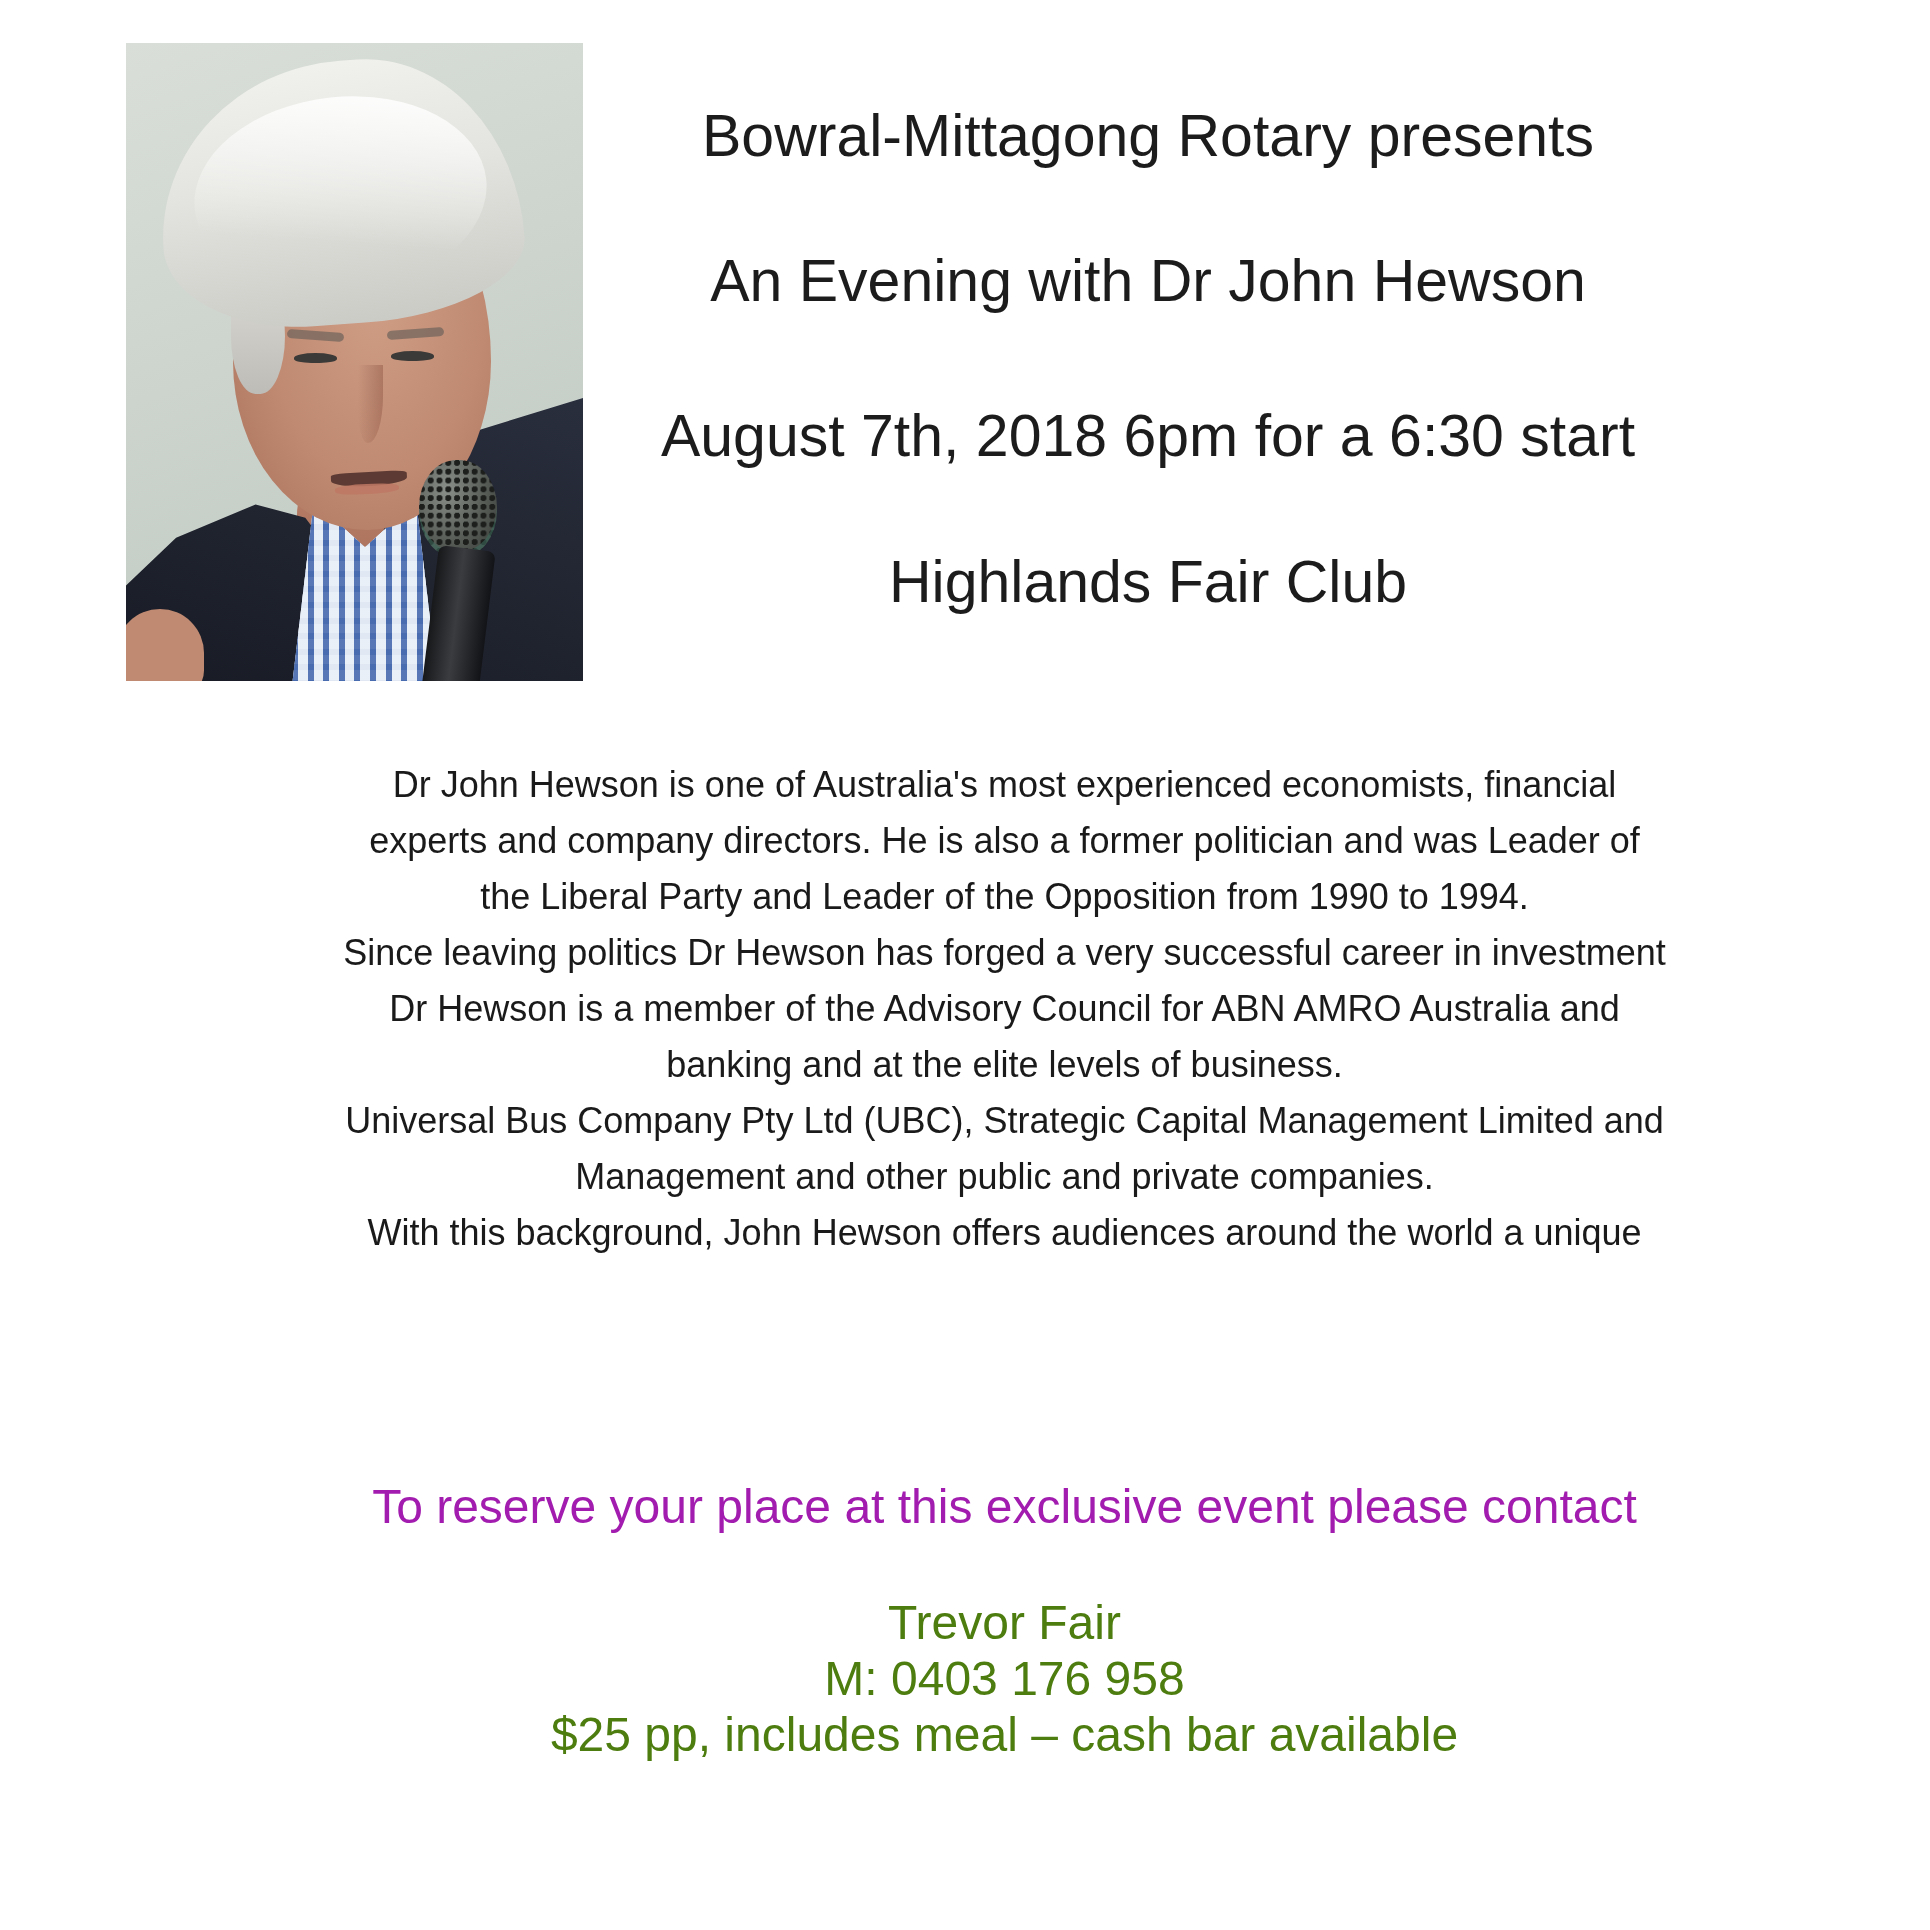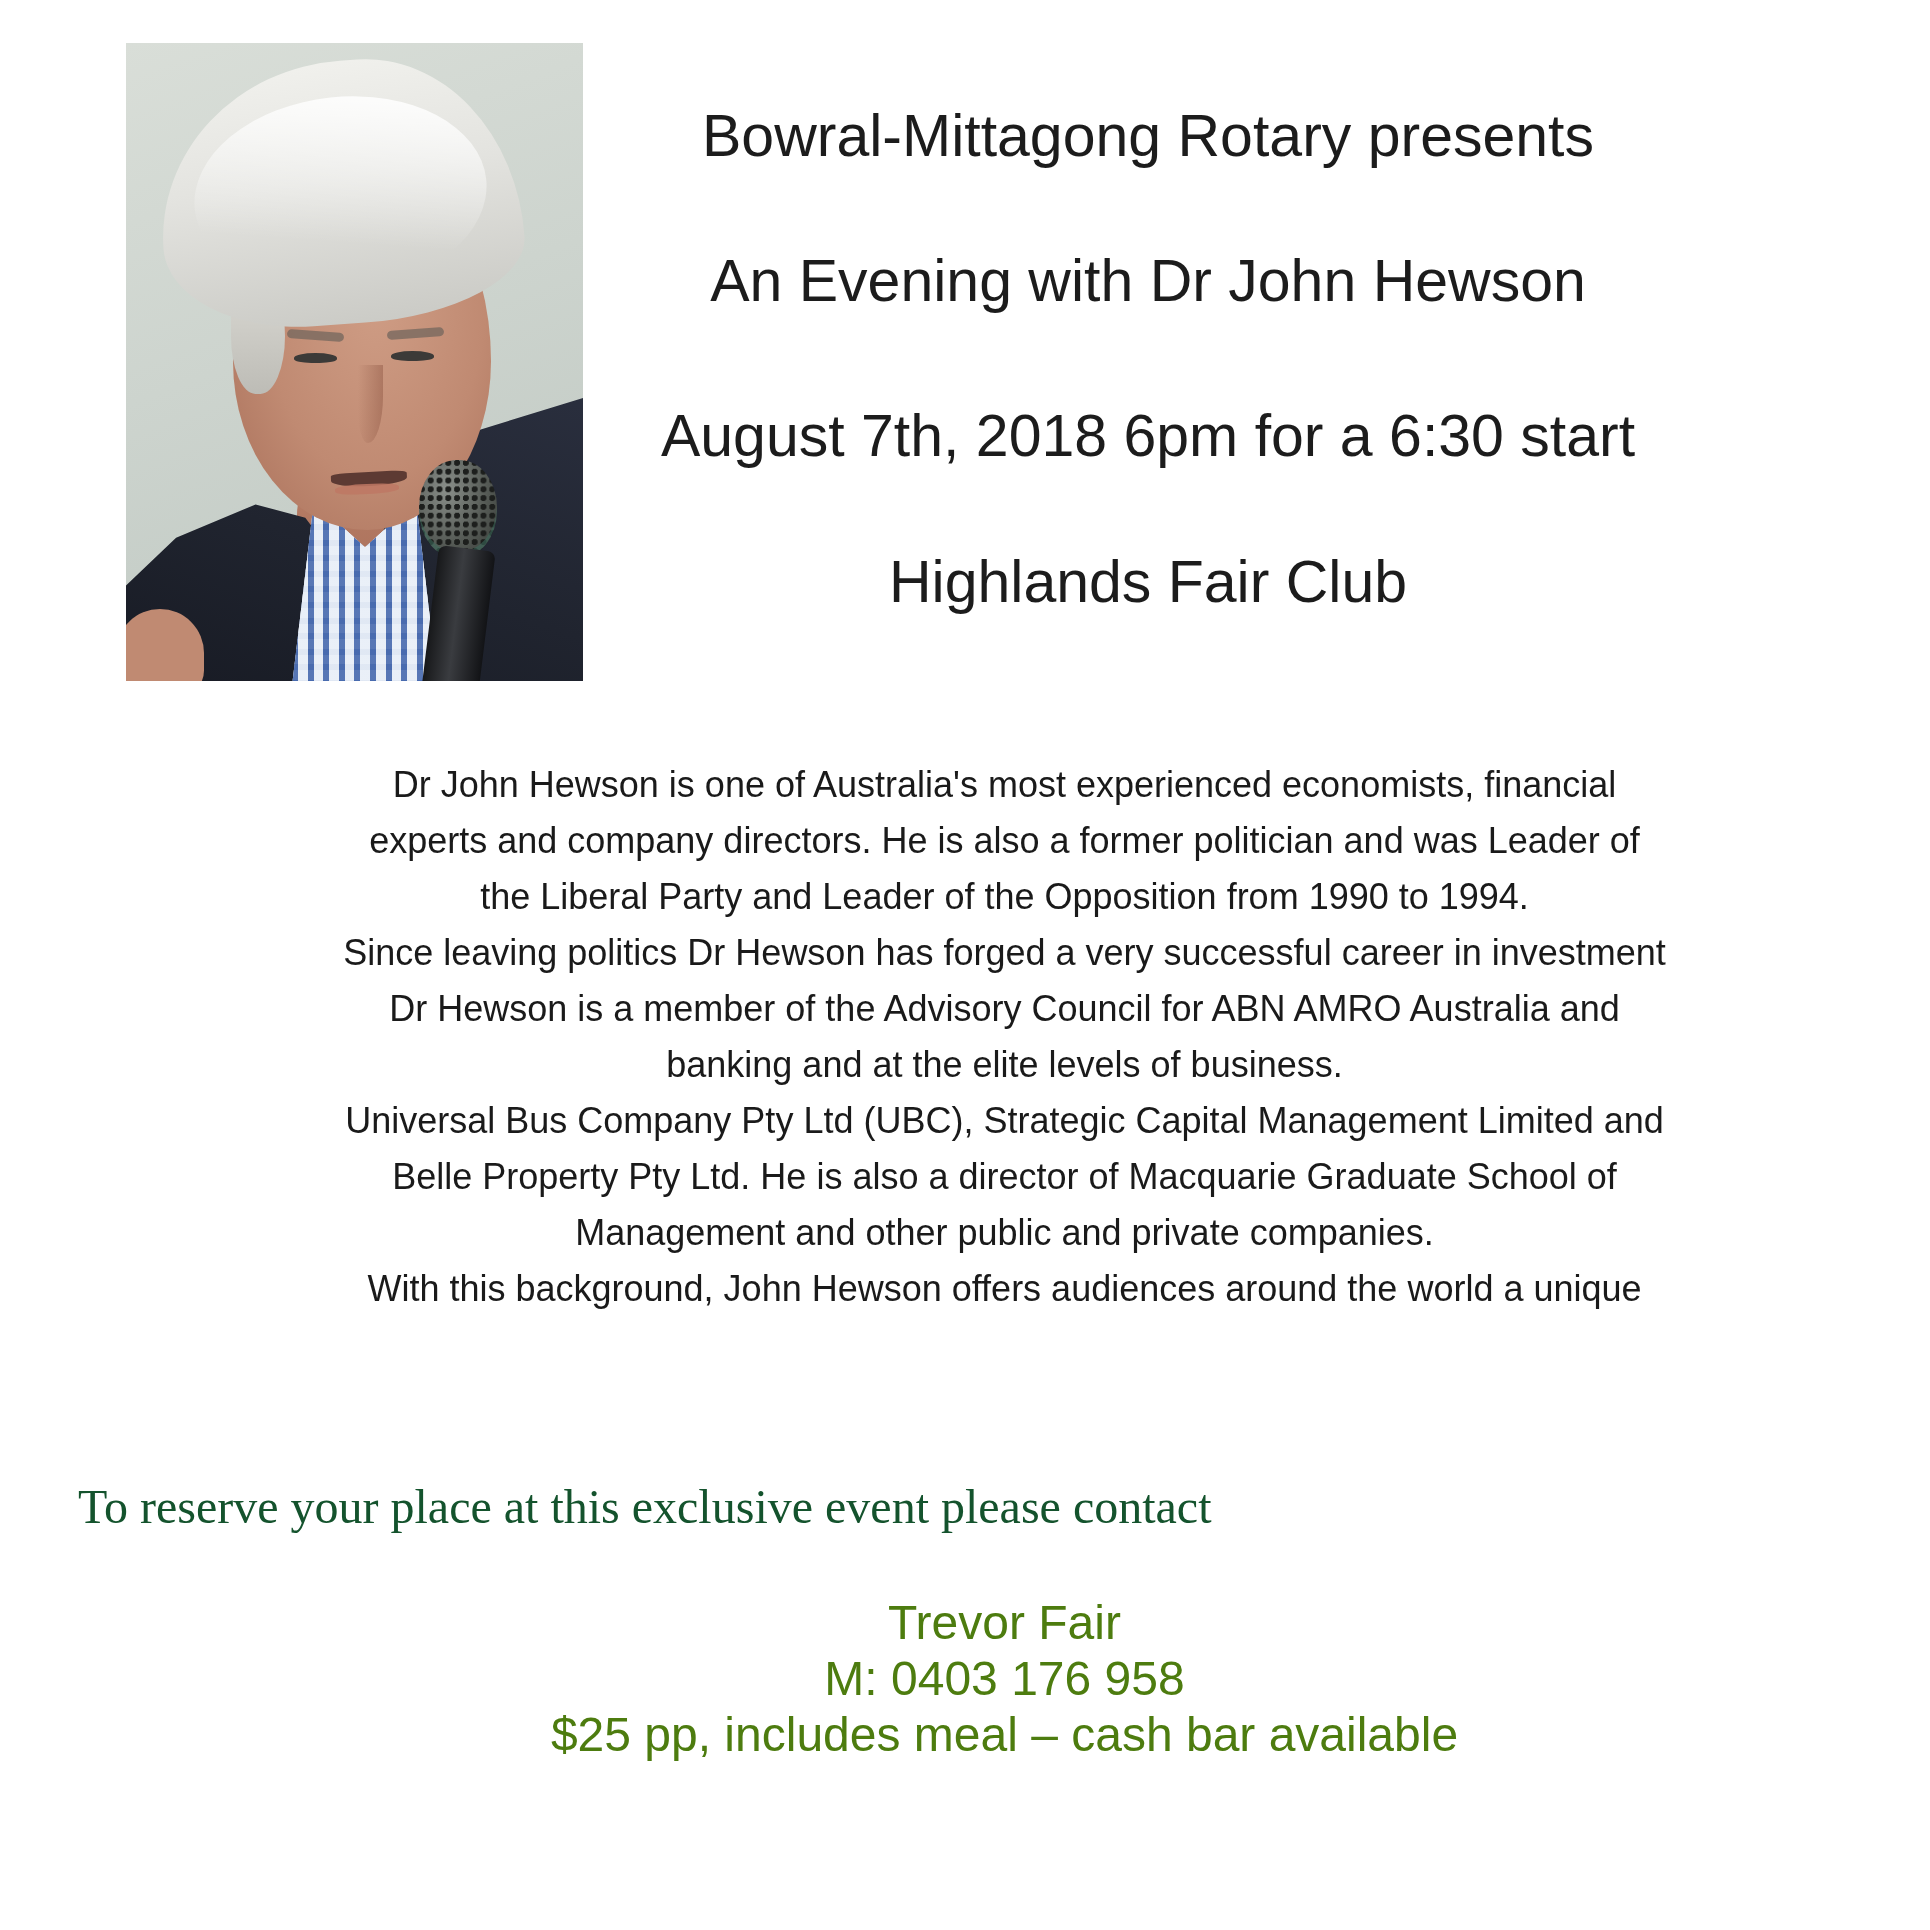--- a/index.html
+++ b/index.html
@@ -107,21 +107,21 @@
   .header .h-line{position:absolute;left:0;width:100%;}
   .h1{top:107px;} .h2{top:252px;} .h3{top:407px;} .h4{top:553px;}
 
   .body-text{
     position:absolute;left:78px;top:757px;width:1853px;
     text-align:center;
     font-size:36px;line-height:56px;color:#1a1a1a;
   }
   .reserve{
     position:absolute;left:78px;top:1479px;width:1853px;
-    font-size:48px;line-height:56px;color:#14532d;font-family:Liberation Serif, serif;
+    text-align:center;font-size:48px;line-height:56px;color:#a21caf;
   }
   .contact{
     position:absolute;left:78px;top:1595px;width:1853px;
     text-align:center;font-size:48px;line-height:56px;color:#4d7c0f;
   }
 </style>
 </head>
 <body>
 
 <div class="page">
@@ -154,21 +154,20 @@
   </div>
 
   <div class="body-text">
       <div>Dr John Hewson is one of Australia's most experienced economists, financial</div>
       <div>experts and company directors. He is also a former politician and was Leader of</div>
       <div>the Liberal Party and Leader of the Opposition from 1990 to 1994.</div>
       <div>Since leaving politics Dr Hewson has forged a very successful career in investment</div>
       <div>Dr Hewson is a member of the Advisory Council for ABN AMRO Australia and</div>
       <div>banking and at the elite levels of business.</div>
       <div>Universal Bus Company Pty Ltd (UBC), Strategic Capital Management Limited and</div>
-      <div>Belle Property Pty Ltd. He is also a director of Macquarie Graduate School of</div>
       <div>Management and other public and private companies.</div>
       <div>With this background, John Hewson offers audiences around the world a unique</div>
     </div>
 
   <div class="reserve">To reserve your place at this exclusive event please contact</div>
 
   <div class="contact">
       <div>Trevor Fair</div>
       <div>M: 0403 176 958</div>
       <div>$25 pp, includes meal – cash bar available</div>

